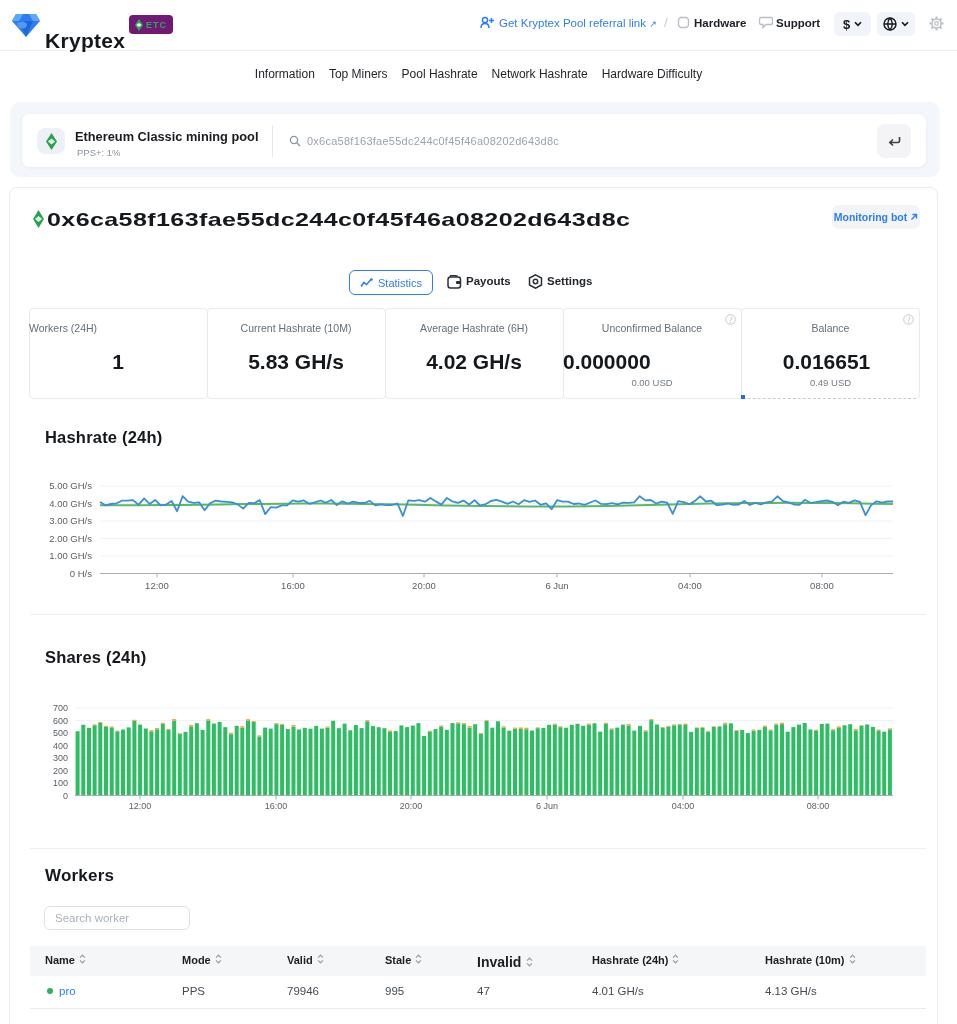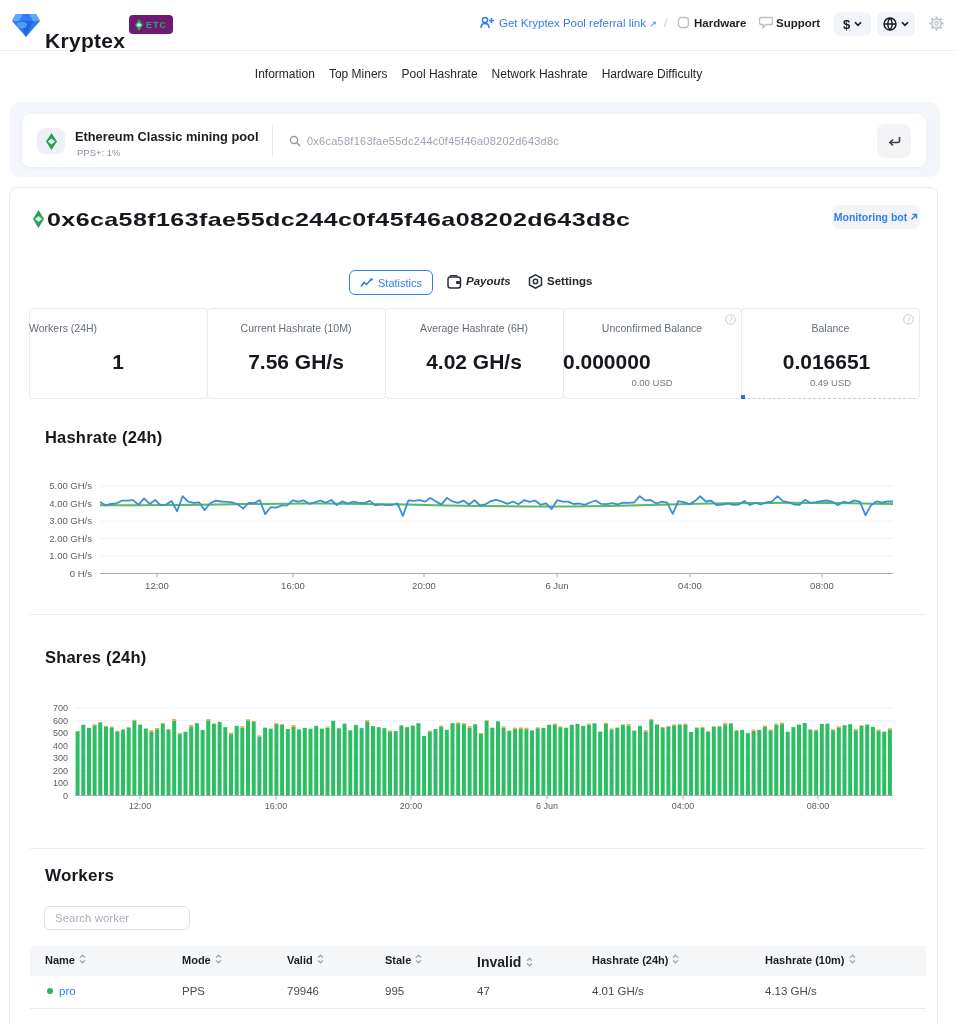--- a/index.html
+++ b/index.html
@@ -112,38 +112,38 @@
       <path d="M1 8.5 L4 4.5 L6.5 6.5 L11.5 1" fill="none" stroke="#2e7df2" stroke-width="1.6"></path>
       <circle cx="11.5" cy="1.5" r="1.3" fill="#2e7df2"></circle>
     </svg>
   <span style="font-size:11px;font-weight:400;color:#2e7df2;margin-left:5px;">Statistics</span>
 </div>
 <svg class="abs" style="left:447px;top:275px;" width="15" height="14" viewBox="0 0 15 14">
   <rect x="1" y="2" width="12.5" height="11" rx="2.5" fill="none" stroke="#2b3037" stroke-width="1.5"></rect>
   <path d="M3.5 2 V1 a1 1 0 0 1 1 -1 l6 1" fill="none" stroke="#2b3037" stroke-width="1.3"></path>
   <rect x="9" y="6" width="4.5" height="3" rx="1" fill="#2b3037"></rect>
 </svg>
-<div class="abs" style="left:466px;top:275px;font-size:11.5px;font-weight:600;color:#23272d;font-style:italic;">Payouts</div>
+<div class="abs" style="left:466px;top:275px;font-size:11.5px;font-weight:600;color:#23272d;">Payouts</div>
 <svg class="abs" style="left:528px;top:274px;" width="15" height="15" viewBox="0 0 15 15">
   <path d="M7.5 0.8 L13.5 4 v7 L7.5 14.2 L1.5 11 v-7 Z" fill="none" stroke="#2b3037" stroke-width="1.5"></path>
   <circle cx="7.5" cy="7.5" r="2.2" fill="none" stroke="#2b3037" stroke-width="1.5"></circle>
 </svg>
 <div class="abs" style="left:547px;top:275px;font-size:11.5px;font-weight:600;color:#23272d;">Settings</div>
 
 <div class="abs" style="left:29px;top:308px;width:891px;height:91px;display:flex;">
   <div style="flex:1;border:1px solid #e8eaee;border-radius:4px;margin-right:-1px;"></div>
   <div style="flex:1;border:1px solid #e8eaee;border-radius:4px;margin-right:-1px;"></div>
   <div style="flex:1;border:1px solid #e8eaee;border-radius:4px;margin-right:-1px;"></div>
   <div style="flex:1;border:1px solid #e8eaee;border-radius:4px;margin-right:-1px;"></div>
   <div style="flex:1;border:1px solid #e8eaee;border-bottom:1px dashed #c8cdd4;border-radius:4px;"></div>
 </div>
 <div class="abs" style="left:29px;top:322px;width:178px;text-align:left;font-size:10.5px;color:#646e79;">Workers (24H)</div>
 <div class="abs sb" style="left:29px;top:350px;width:178px;text-align:center;font-size:21px;color:#15181c;">1</div>
 <div class="abs" style="left:207px;top:322px;width:178px;text-align:center;font-size:10.5px;color:#646e79;">Current Hashrate (10M)</div>
-<div class="abs sb" style="left:207px;top:350px;width:178px;text-align:center;font-size:21px;color:#15181c;">7.56 GH/s</div>
+<div class="abs sb" style="left:207px;top:350px;width:178px;text-align:center;font-size:21px;color:#15181c;">5.83 GH/s</div>
 <div class="abs" style="left:385px;top:322px;width:178px;text-align:center;font-size:10.5px;color:#646e79;">Average Hashrate (6H)</div>
 <div class="abs sb" style="left:385px;top:350px;width:178px;text-align:center;font-size:21px;color:#15181c;">4.02 GH/s</div>
 <div class="abs" style="left:563px;top:322px;width:178px;text-align:center;font-size:10.5px;color:#646e79;">Unconfirmed Balance</div>
 <div class="abs sb" style="left:563px;top:350px;width:178px;font-size:21px;color:#15181c;">0.000000</div>
 <div class="abs" style="left:563px;top:377px;width:178px;text-align:center;font-size:9.5px;color:#707a85;">0.00 USD</div>
 <div class="abs" style="left:741px;top:322px;width:179px;text-align:center;font-size:10.5px;color:#646e79;">Balance</div>
 <div class="abs sb" style="left:741px;top:350px;width:171px;text-align:center;font-size:21px;color:#15181c;">0.016651</div>
 <div class="abs" style="left:741px;top:377px;width:179px;text-align:center;font-size:9.5px;color:#707a85;">0.49 USD</div>
 <svg class="abs" style="left:725px;top:314px;" width="11" height="11" viewBox="0 0 11 11">
     <circle cx="5.5" cy="5.5" r="4.8" fill="none" stroke="#c4cad2" stroke-width="1"></circle>

